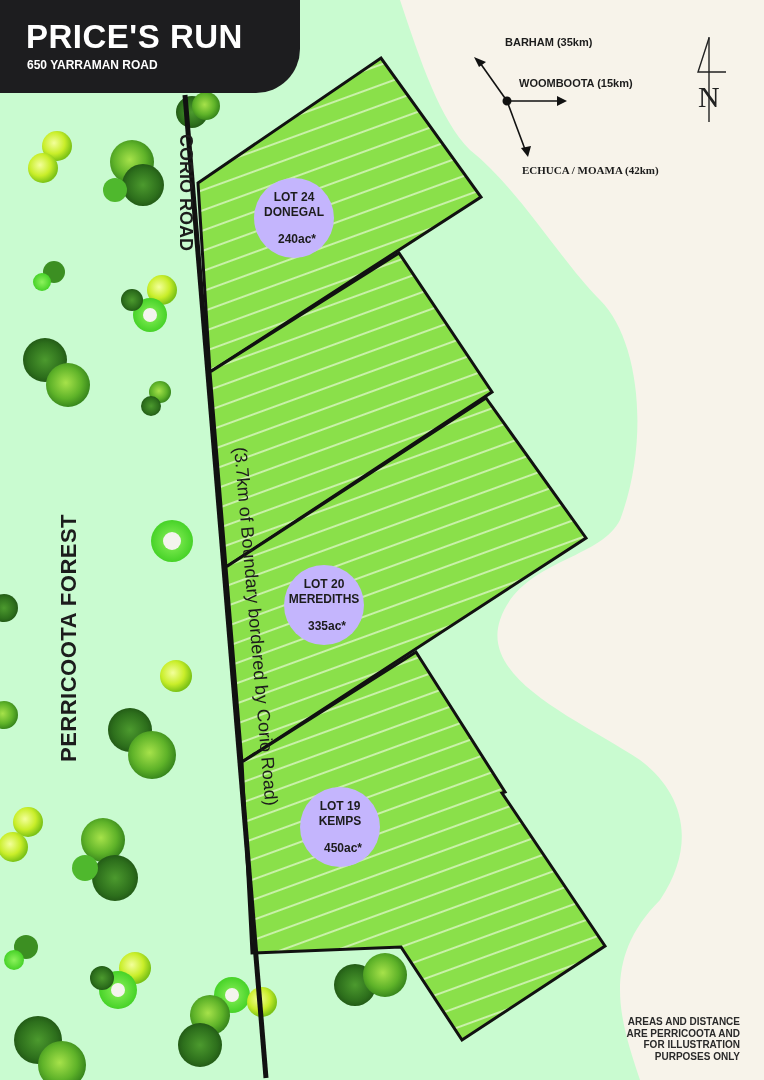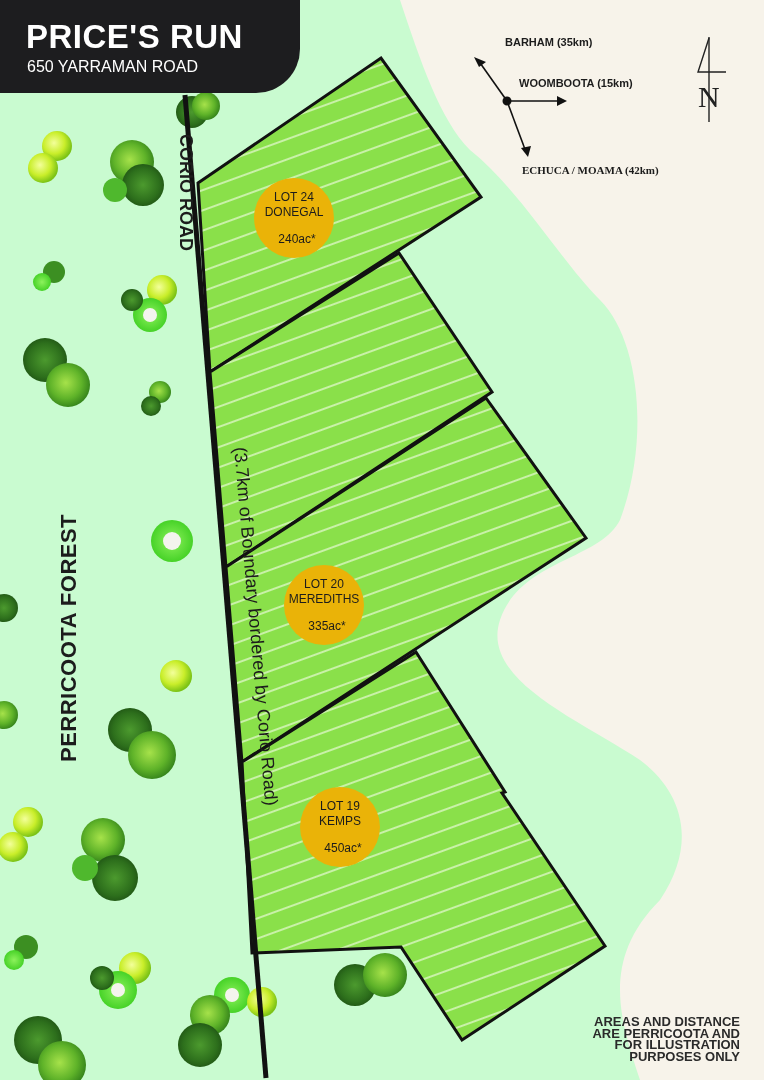--- a/index.html
+++ b/index.html
@@ -1,30 +1,30 @@
 <!DOCTYPE html>
 <html><head>
 <meta charset="utf-8">
 <style>
   html, body { margin: 0; padding: 0; }
   body { width: 764px; height: 1080px; overflow: hidden; background: #c9fbd0; font-family: "Liberation Sans", sans-serif; }
   #map { position: relative; width: 764px; height: 884px; }
   #map svg.base { position: absolute; left: 0; top: 0; }
   .title-box { position: absolute; left: 0; top: 0; width: 300px; height: 93px; background: #1d1d1f; border-bottom-right-radius: 44px; z-index: 5; }
   .title-box .t1 { position: absolute; left: 26px; top: 18px; color: #fff; font-weight: bold; font-size: 33px; letter-spacing: 0.5px; }
-  .title-box .t2 { position: absolute; left: 27px; top: 58px; color: #fff; font-weight: normal; font-size: 16px; }
-  .lot-label { position: absolute; width: 80px; height: 80px; border-radius: 50%; background: #eab308; display: flex; flex-direction: column; justify-content: center; font-weight: normal; font-size: 12px; line-height: 15px; color: #1c1c1c; z-index: 4; }
+  .title-box .t2 { position: absolute; left: 27px; top: 58px; color: #fff; font-weight: bold; font-size: 12px; }
+  .lot-label { position: absolute; width: 80px; height: 80px; border-radius: 50%; background: #c4b5fd; display: flex; flex-direction: column; justify-content: center; font-weight: bold; font-size: 12px; line-height: 15px; color: #1c1c1c; z-index: 4; }
   .lot-label span { display: block; text-align: center; }
   .lot-label .area { padding-left: 6px; margin-top: 12px; }
   .compass-text { position: absolute; font-weight: bold; font-size: 11px; color: #1c1c1c; }
   .vtext { position: absolute; white-space: nowrap; color: #1c1c1c; transform-origin: left top; }
   .road-label { font-weight: bold; font-size: 18px; transform: rotate(90deg); }
   .boundary-label { font-size: 18px; transform: rotate(85deg); }
   .forest-label { font-weight: bold; font-size: 22px; transform: rotate(-90deg); letter-spacing: 0.5px; }
-  .disclaimer { position: absolute; right: 24px; top: 1016px; text-align: right; font-weight: bold; font-size: 13px; line-height: 11.5px; color: #2a2a2a; }
+  .disclaimer { position: absolute; right: 24px; top: 1016px; text-align: right; font-weight: bold; font-size: 10px; line-height: 11.5px; color: #2a2a2a; }
 </style>
 </head>
 <body>
 
 <div id="map">
 
   <svg class="base" width="764" height="1080" viewBox="0 0 764 1080">
     <defs>
       <pattern id="stripes" patternUnits="userSpaceOnUse" width="40" height="19" patternTransform="rotate(-20)">
         <rect width="40" height="19" fill="#8ae04a"></rect>

